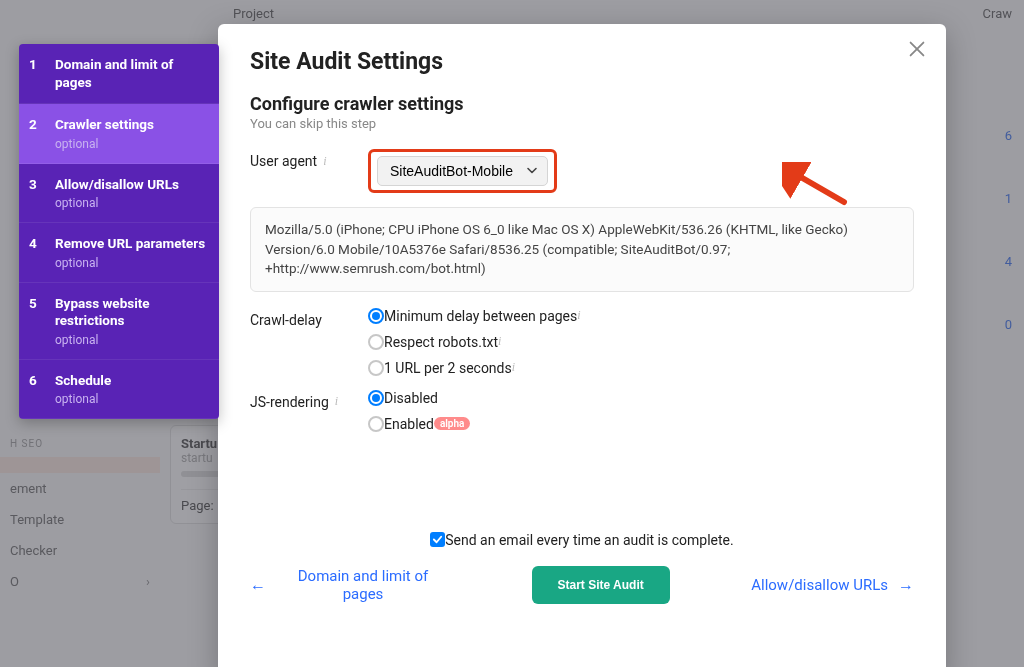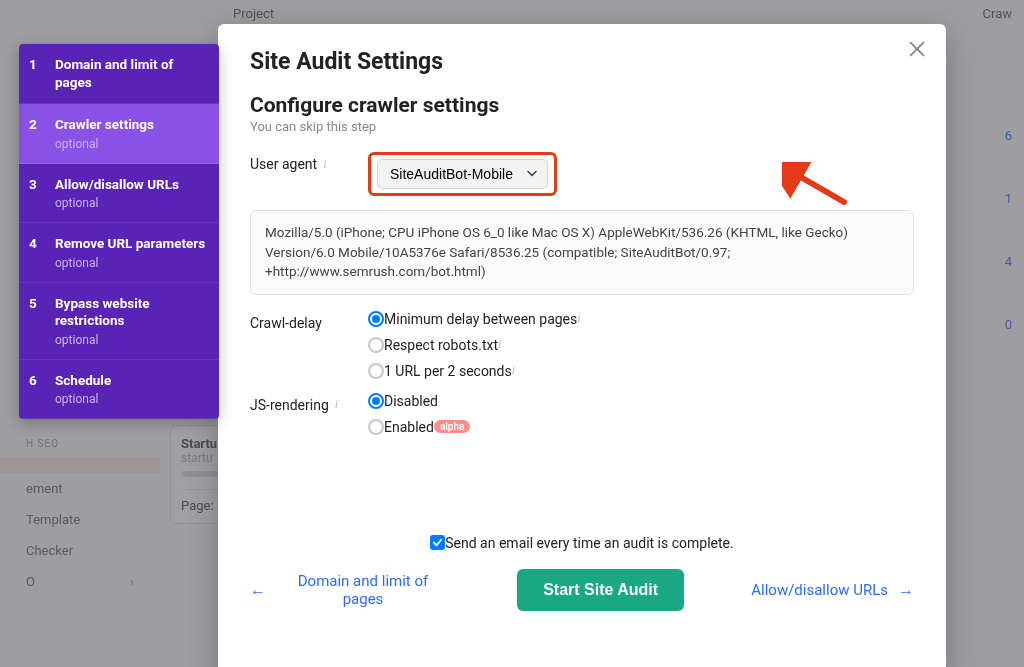--- a/index.html
+++ b/index.html
@@ -18,21 +18,21 @@
       filter: grayscale(10%);
     }
     .bg .bgtext {
       position: absolute;
       color: #555; font-size: 13px;
     }
     .bg .sidebar-left {
       position: absolute; left: 0; top: 430px; width: 160px;
       font-size: 13px; color: #666;
     }
-    .bg .sidebar-left .item { padding: 8px 26px; white-space: nowrap; overflow: hidden; }
+    .bg .sidebar-left .item { padding: 8px 10px; white-space: nowrap; overflow: hidden; }
     .bg .sidebar-left .item.highlight { background: #ffe9e0; }
     .bg .sidebar-left .chev { float: right; color: #888; }
     .bg .card {
       position: absolute; left: 170px; top: 425px; width: 120px;
       border: 1px solid #e0e0e0; border-radius: 6px; background: #fff;
       padding: 10px; font-size: 13px; color: #444;
     }
     .bg .card .title { font-weight: 700; }
     .bg .card .sub { color: #aaa; font-size: 12px; }
     .bg .card .bar { height: 6px; background: #ddd; border-radius: 3px; width: 40px; margin-top: 6px; }
@@ -52,21 +52,21 @@
       box-shadow: 0 8px 30px rgba(0,0,0,0.25);
       padding: 24px 32px 18px 32px;
     }
     .close {
       position: absolute; top: 14px; right: 16px;
       width: 24px; height: 24px; cursor: pointer;
       color: #888;
     }
     .close svg { width: 22px; height: 22px; }
     h1 { font-size: 23px; font-weight: 700; margin-bottom: 18px; }
-    h2 { font-size: 21px; font-weight: 700; margin-bottom: 2px; }
+    h2 { font-size: 18px; font-weight: 700; margin-bottom: 2px; }
     .skip { color: #888; font-size: 13px; margin-bottom: 18px; }
 
     .row { display: flex; align-items: flex-start; margin-bottom: 14px; }
     .row .label { width: 118px; font-size: 14px; color: #222; display: flex; align-items: center; gap: 6px; padding-top: 4px; }
     .info-i {
       display: inline-flex; align-items: center; justify-content: center;
       color: #bbb; font-size: 12px; font-style: italic; font-family: serif;
       cursor: help;
     }
     .select-wrap { position: relative; display: inline-block; }
@@ -129,21 +129,21 @@
       display: inline-flex; align-items: center; justify-content: center;
       color: #fff; cursor: pointer;
     }
     .checkbox svg { width: 11px; height: 11px; }
 
     .footer-nav { display: flex; justify-content: space-between; align-items: center; margin-top: 18px; }
     .nav-link { color: #2b6cff; font-size: 15px; display: flex; align-items: center; gap: 10px; cursor: pointer; text-align: center; max-width: 200px; }
     .nav-link .arrow { font-size: 16px; }
     .start-btn {
       background: #19a784; color: #fff; border: none;
-      font-size: 16px; font-weight: 600; padding: 12px 26px;
+      font-size: 12px; font-weight: 600; padding: 12px 26px;
       border-radius: 6px; cursor: pointer;
     }
 
     
     .wizard {
       position: absolute;
       left: 19px; top: 44px;
       width: 200px;
       border-radius: 4px;
       overflow: hidden;

